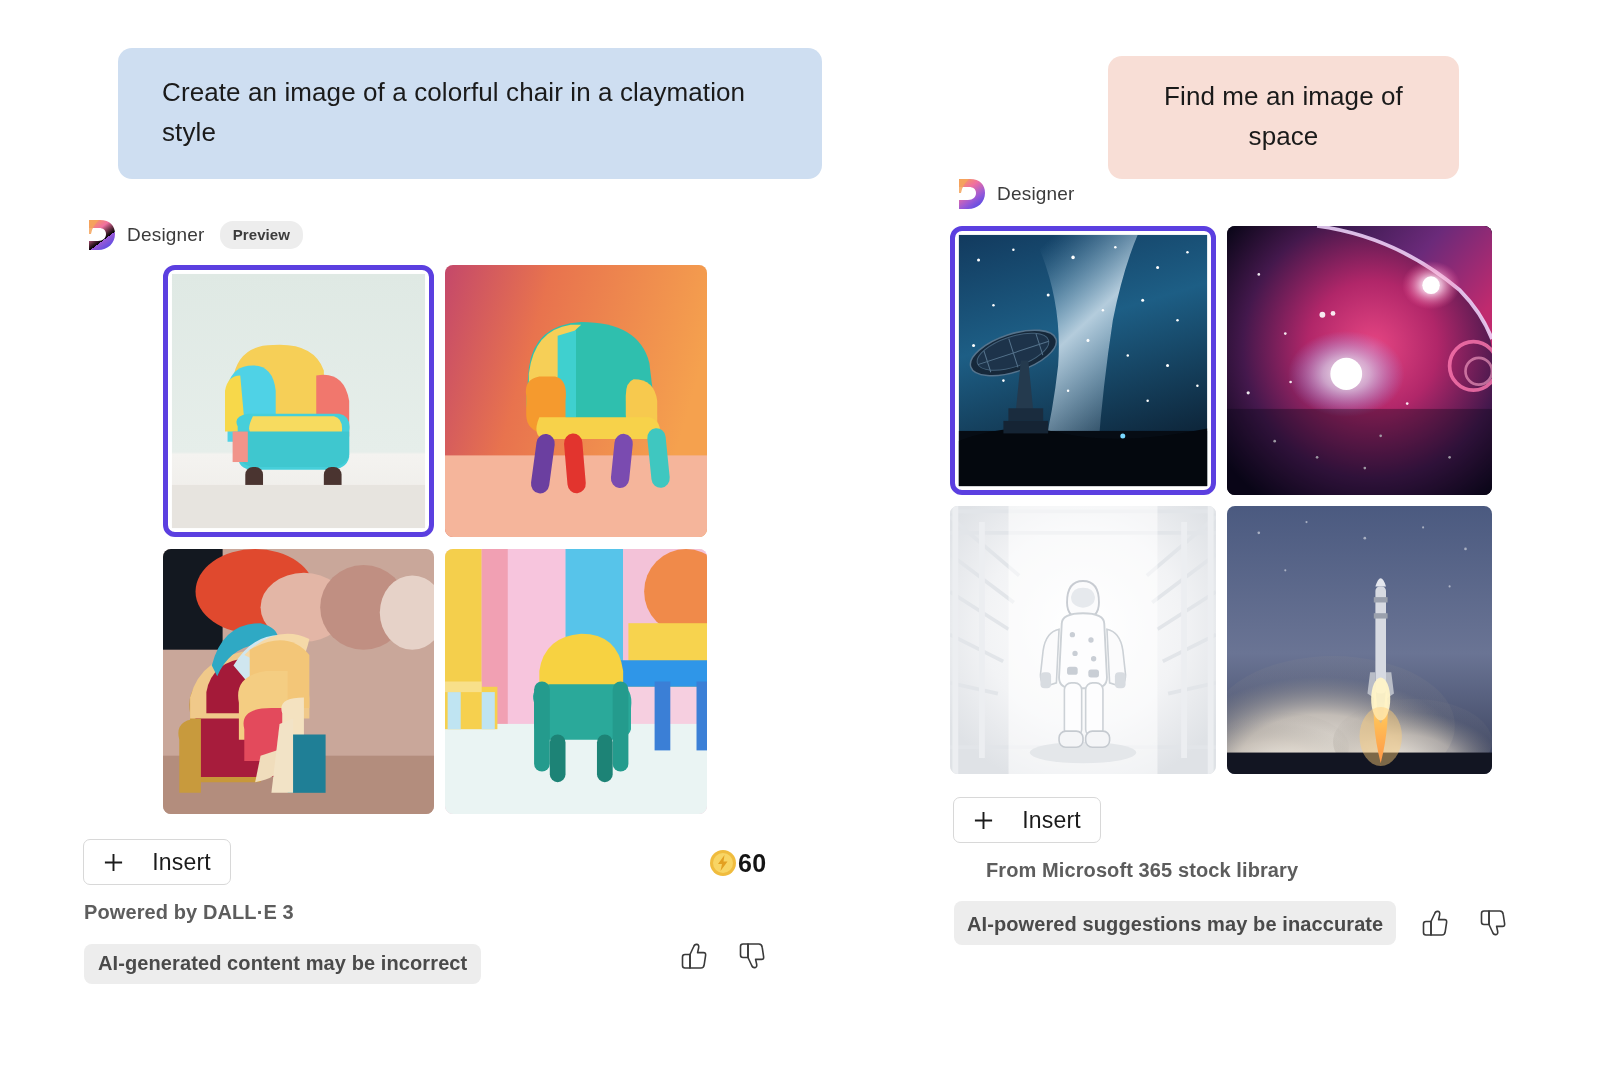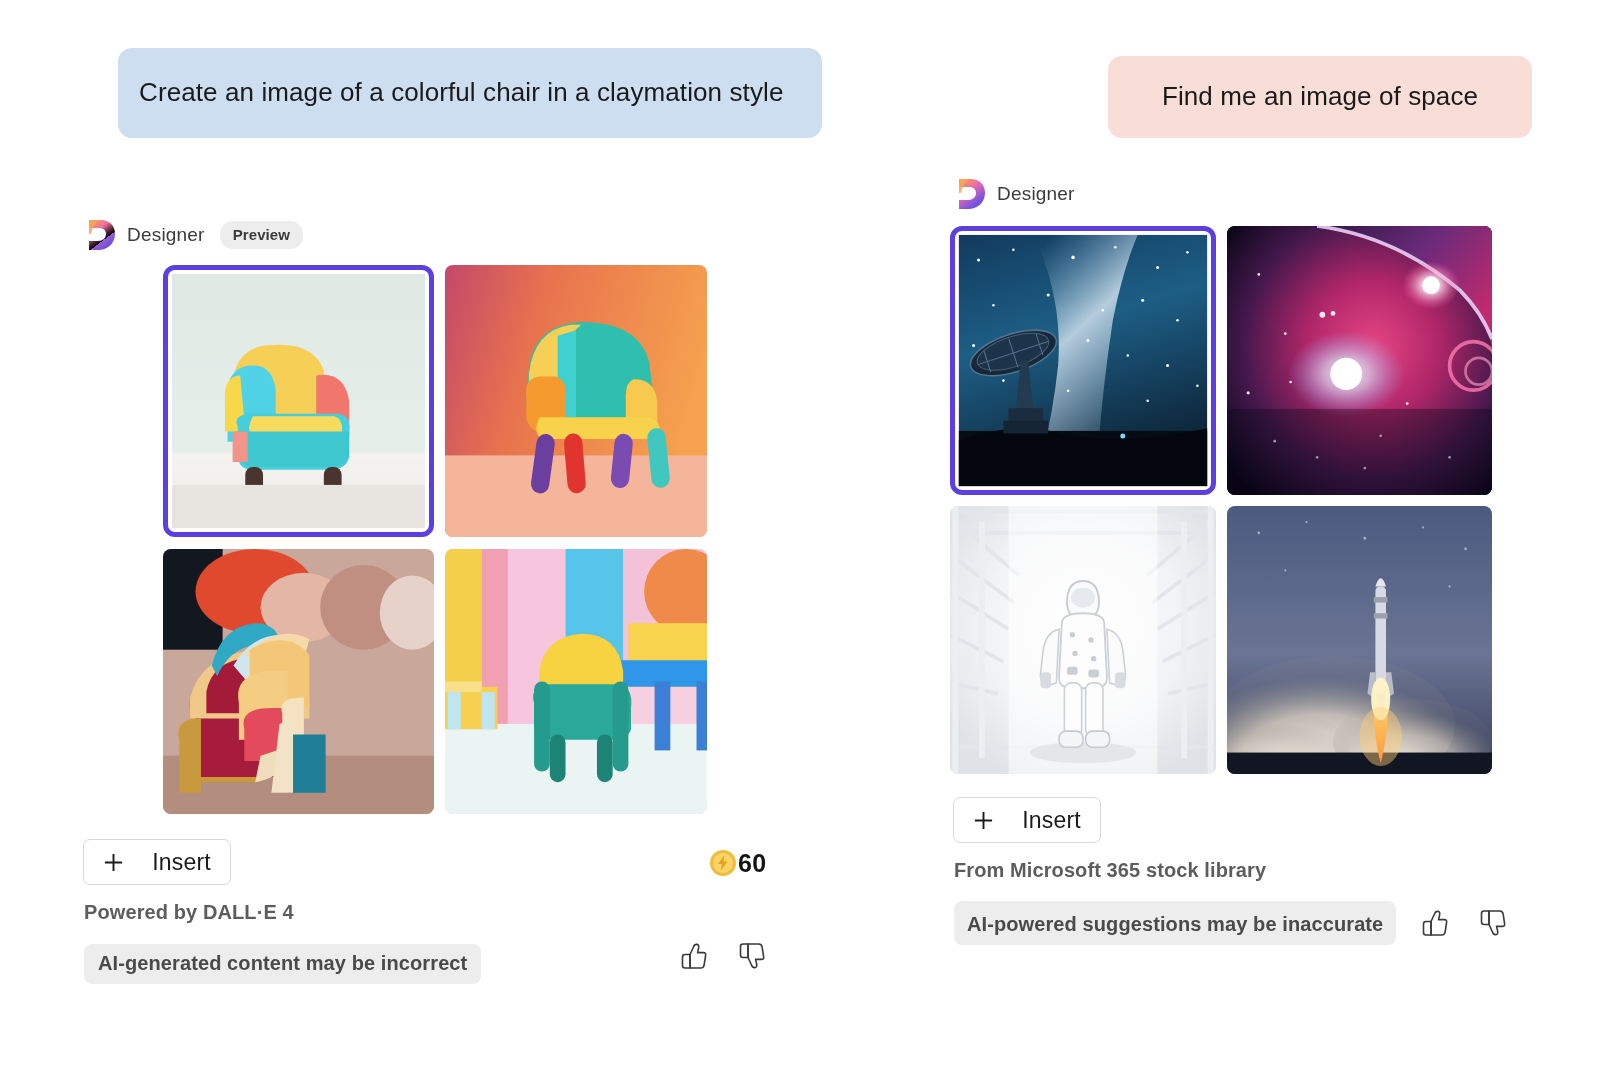--- a/index.html
+++ b/index.html
@@ -25,27 +25,27 @@
     border-radius: 14px;
     font-size: 26px;
     line-height: 1.55;
     color: #1a1a1a;
     letter-spacing: .1px;
   }
   #prompt-bubble-left {
     position: absolute;
     left: 118px; top: 48px;
     width: 704px;
-    padding: 24px 30px 26px 21px;
+    padding: 24px 30px 26px 44px;
     background: #cedef1;
   }
   #prompt-bubble-right {
     position: absolute;
     left: 1108px; top: 56px;
-    width: 424px;
+    width: 351px;
     padding: 20px 30px 22px 30px;
     background: #f8ded6;
     text-align: center;
   }
 
   
   .designer-row {
     display: flex;
     align-items: center;
     gap: 11px;
@@ -148,21 +148,21 @@
 
   
   .source-note {
     position: absolute;
     font-size: 20px;
     font-weight: bold;
     color: #5d5d5d;
     letter-spacing: .1px;
   }
   #source-note-left  { left: 84px;  top: 901px; }
-  #source-note-right { left: 954px; top: 859px; }
+  #source-note-right { left: 986px; top: 859px; }
 
   
   .disclaimer-pill {
     display: inline-block;
     background: #ededed;
     border-radius: 8px;
     font-size: 20px;
     font-weight: bold;
     color: #4a4a4a;
     letter-spacing: .1px;
@@ -343,21 +343,21 @@
   <span>
     <svg class="coin-icon" viewBox="0 0 30 30">
       <circle cx="15" cy="15" r="13" fill="#f0bc3e"></circle>
       <circle cx="15" cy="15" r="10" fill="#f8d564"></circle>
       <path d="M16.5 7 L10 16 L14 16 L12.5 23 L19.5 13.5 L15.5 13.5 Z" fill="#e3a021"></path>
     </svg>
   </span>
   <span class="credits-count">60</span>
 </div>
 
-<div id="source-note-left" class="source-note">Powered by DALL·E 4</div>
+<div id="source-note-left" class="source-note">Powered by DALL·E 3</div>
 
 <div id="disclaimer-left" class="disclaimer-pill">AI-generated content may be incorrect</div>
 
 <div id="feedback-left">
   <span>
     <svg class="thumb-icon" viewBox="0 0 30 30">
       <path d="M11 27 L6 27 Q3.5 27 3.5 24.5 L3.5 16 Q3.5 13.5 6 13.5 L11 13.5 Z" fill="none" stroke="#3a3a3a" stroke-width="1.6" stroke-linejoin="round"></path>
       <path d="M11 13.5 L14.5 6 Q15.5 3 18 3.4 Q20.3 3.9 19.6 7 L18.6 11.6 L24.5 11.6 Q27 11.6 26.6 14.3 L25.2 23.6 Q24.8 27 21.8 27 L11 27 Z" fill="none" stroke="#3a3a3a" stroke-width="1.6" stroke-linejoin="round"></path>
     </svg>
   </span>

